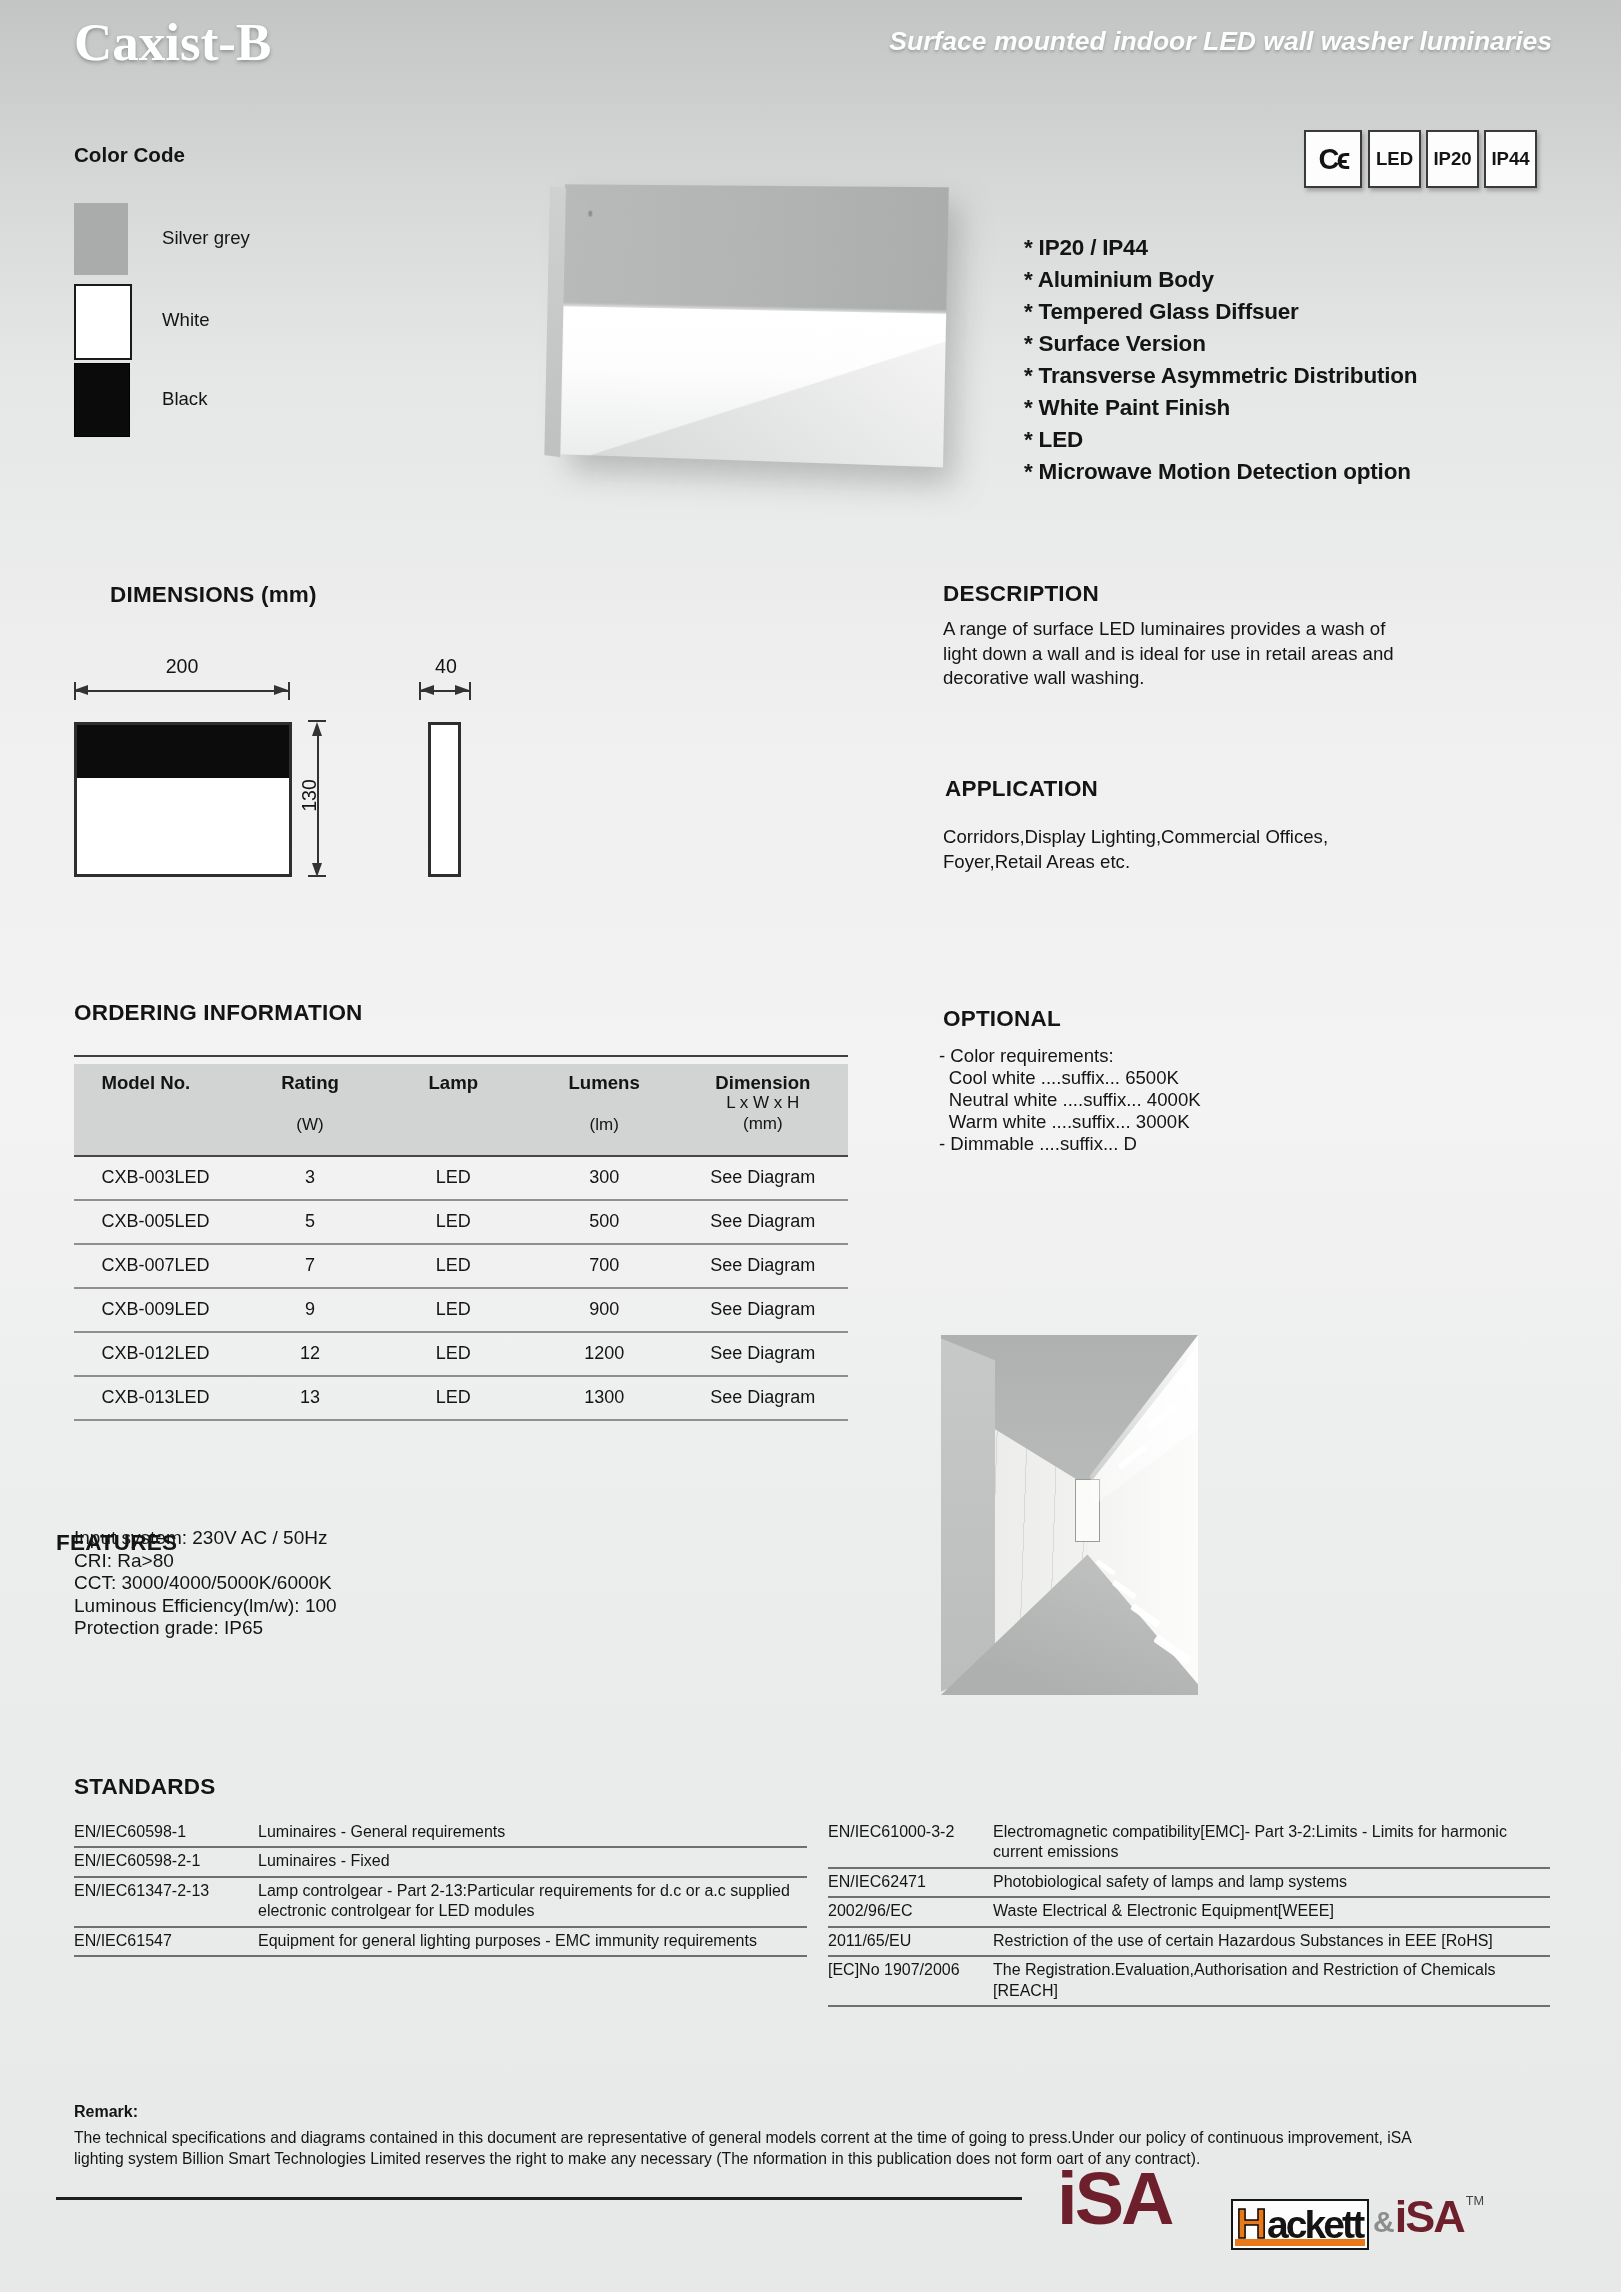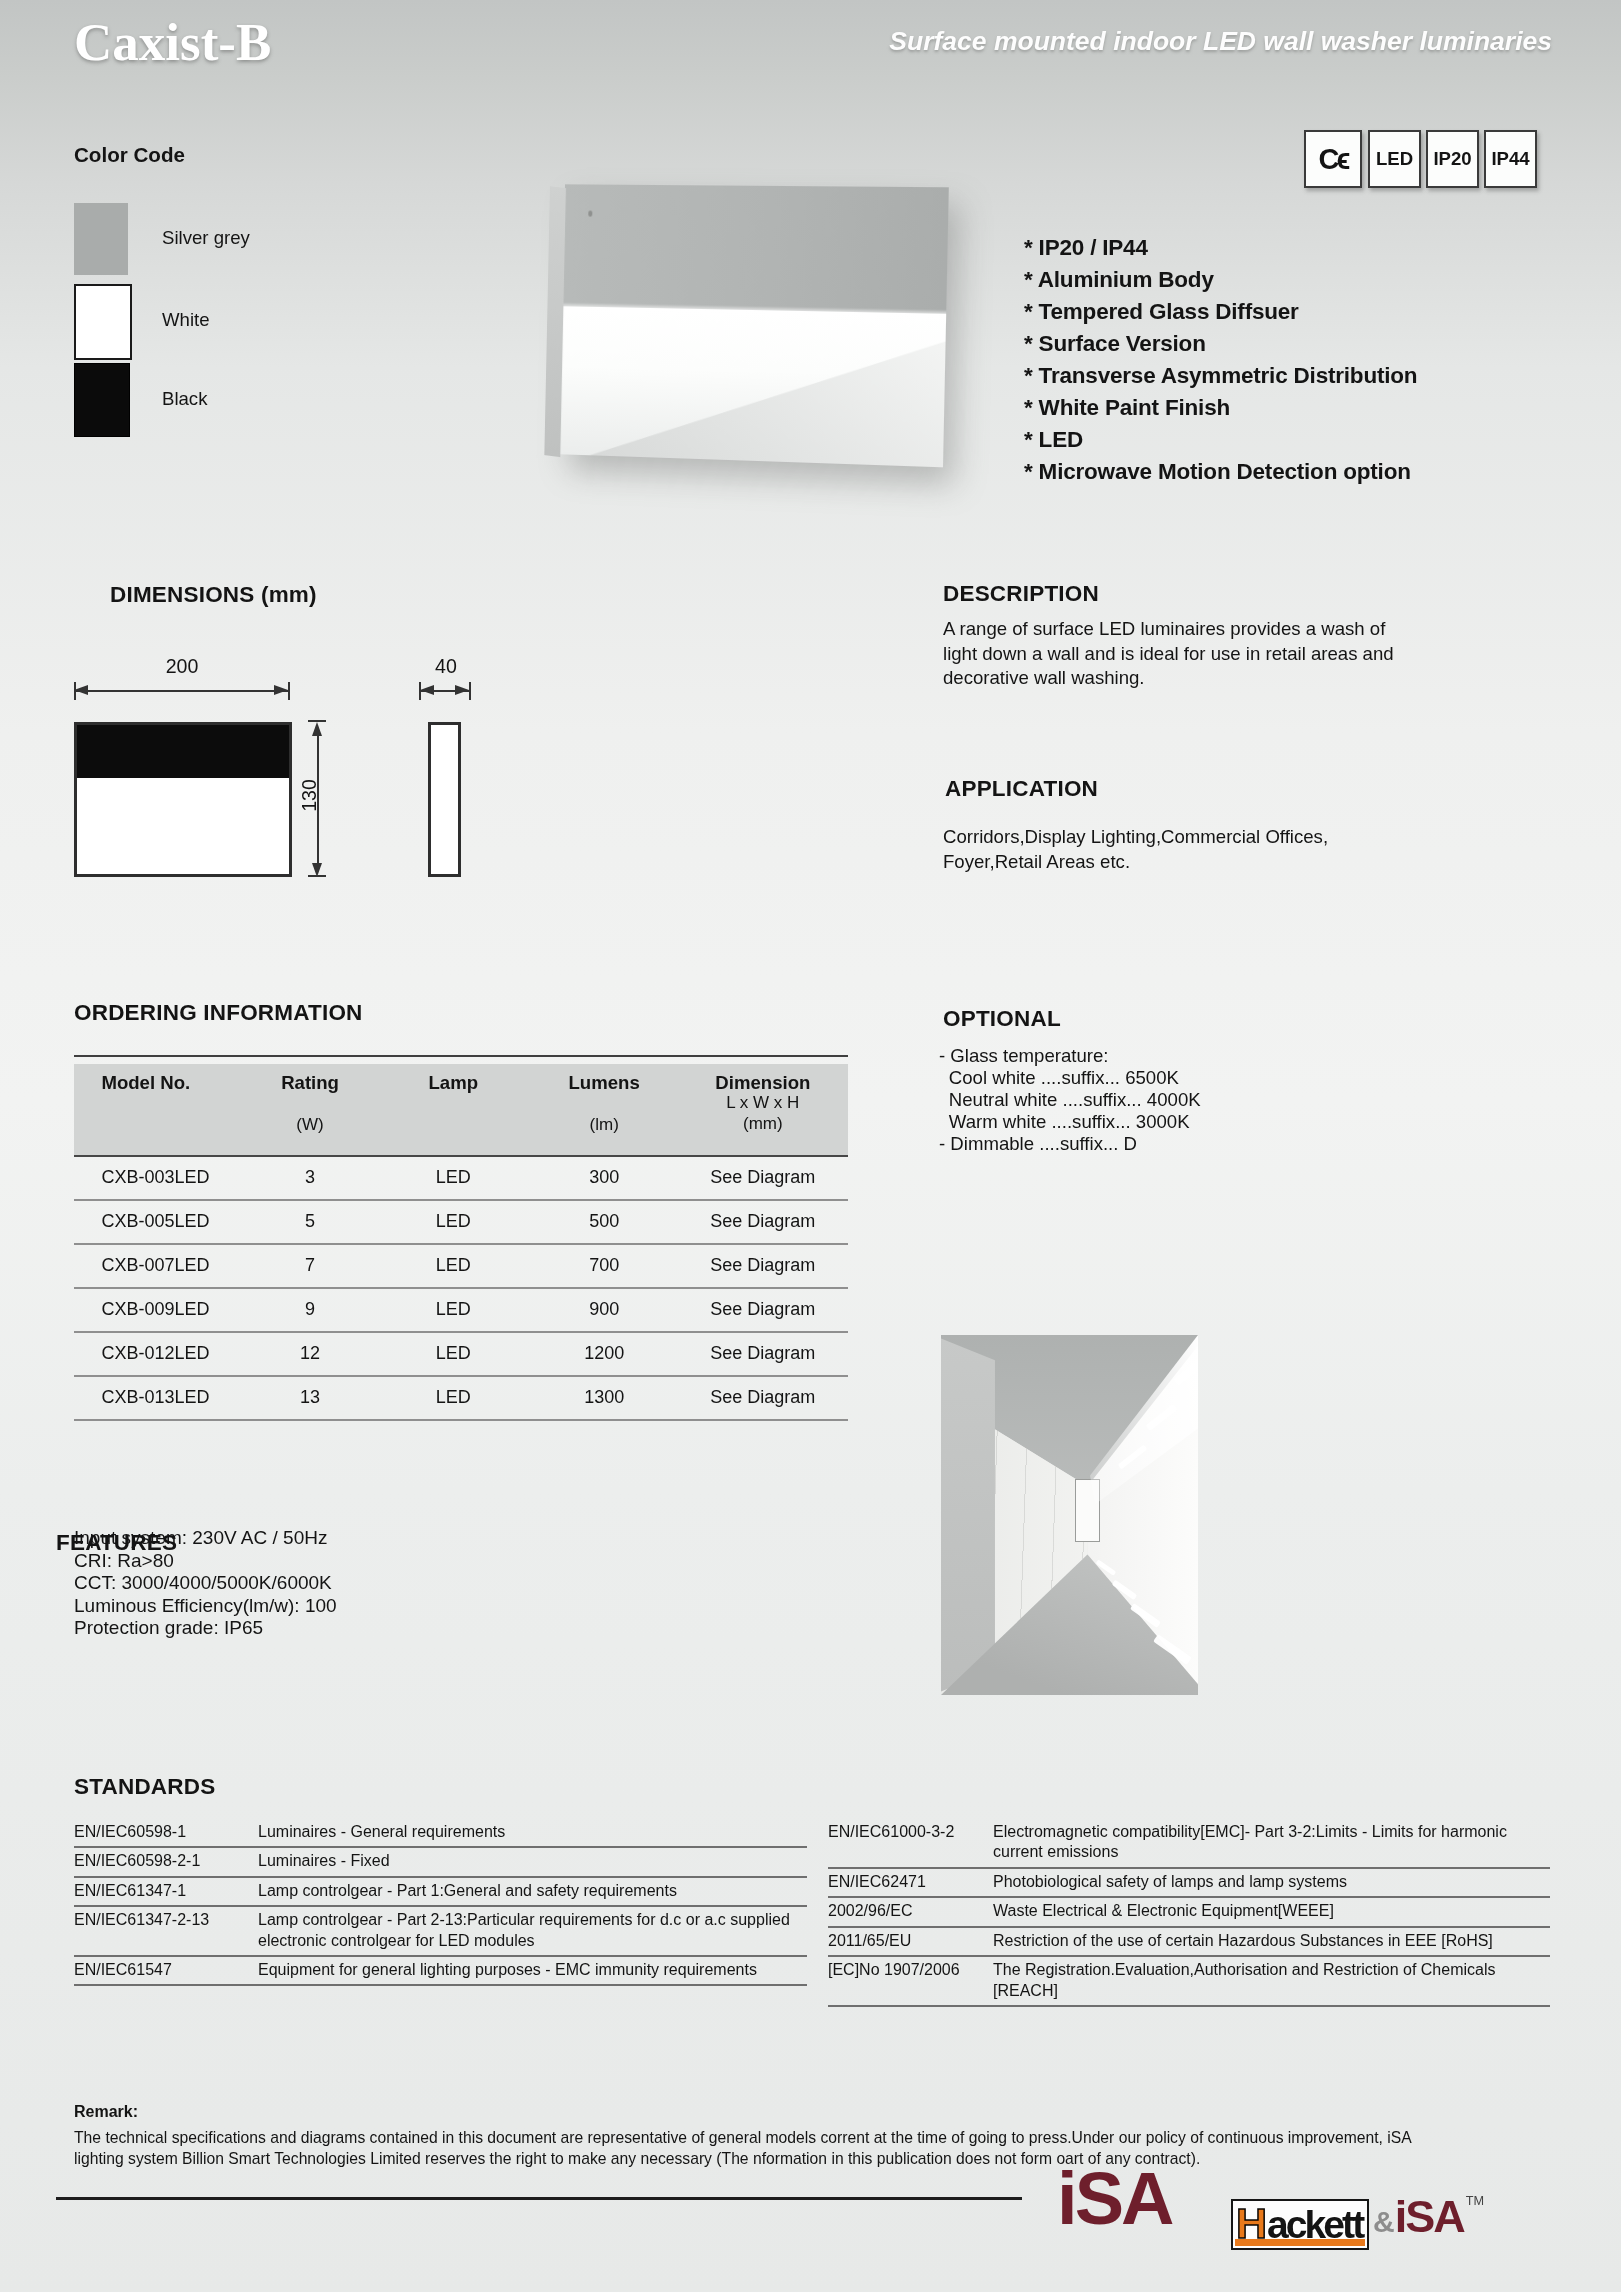--- a/index.html
+++ b/index.html
@@ -284,21 +284,21 @@
             <td>LED</td>
             <td>1300</td>
             <td>See Diagram</td>
           </tr>
       </tbody>
     </table>
   </div>
 
   <div class="abs sec-h" style="left:943px;top:1006px;">OPTIONAL</div>
   <div class="abs opt-lines">
-    <div>- Glass temperature:</div>
+    <div>- Color requirements:</div>
     <div class="opt-indent">Cool white  ....suffix... 6500K</div>
     <div class="opt-indent">Neutral white  ....suffix... 4000K</div>
     <div class="opt-indent">Warm white  ....suffix... 3000K</div>
     <div>- Dimmable ....suffix... D</div>
   </div>
 
   <div class="abs sec-h" style="left:56px;top:1486px;margin-top:44px;">FEATURES</div>
   <div class="abs feat-lines">
     <div>Input system: 230V AC / 50Hz</div>
     <div>CRI: Ra&gt;80</div>
@@ -329,24 +329,20 @@
   <div class="abs std std-left">
     <div class="std-row">
         <div class="std-code">EN/IEC60598-1</div>
         <div class="std-desc">Luminaires - General requirements</div>
       </div>
     <div class="std-row">
         <div class="std-code">EN/IEC60598-2-1</div>
         <div class="std-desc">Luminaires - Fixed</div>
       </div>
     <div class="std-row">
-        <div class="std-code">EN/IEC61347-1</div>
-        <div class="std-desc">Lamp controlgear - Part 1:General and safety requirements</div>
-      </div>
-    <div class="std-row">
         <div class="std-code">EN/IEC61347-2-13</div>
         <div class="std-desc">Lamp controlgear - Part 2-13:Particular requirements for d.c or a.c supplied electronic controlgear for LED modules</div>
       </div>
     <div class="std-row">
         <div class="std-code">EN/IEC61547</div>
         <div class="std-desc">Equipment for general lighting purposes - EMC immunity requirements</div>
       </div>
   </div>
   <div class="abs std std-right">
     <div class="std-row">

